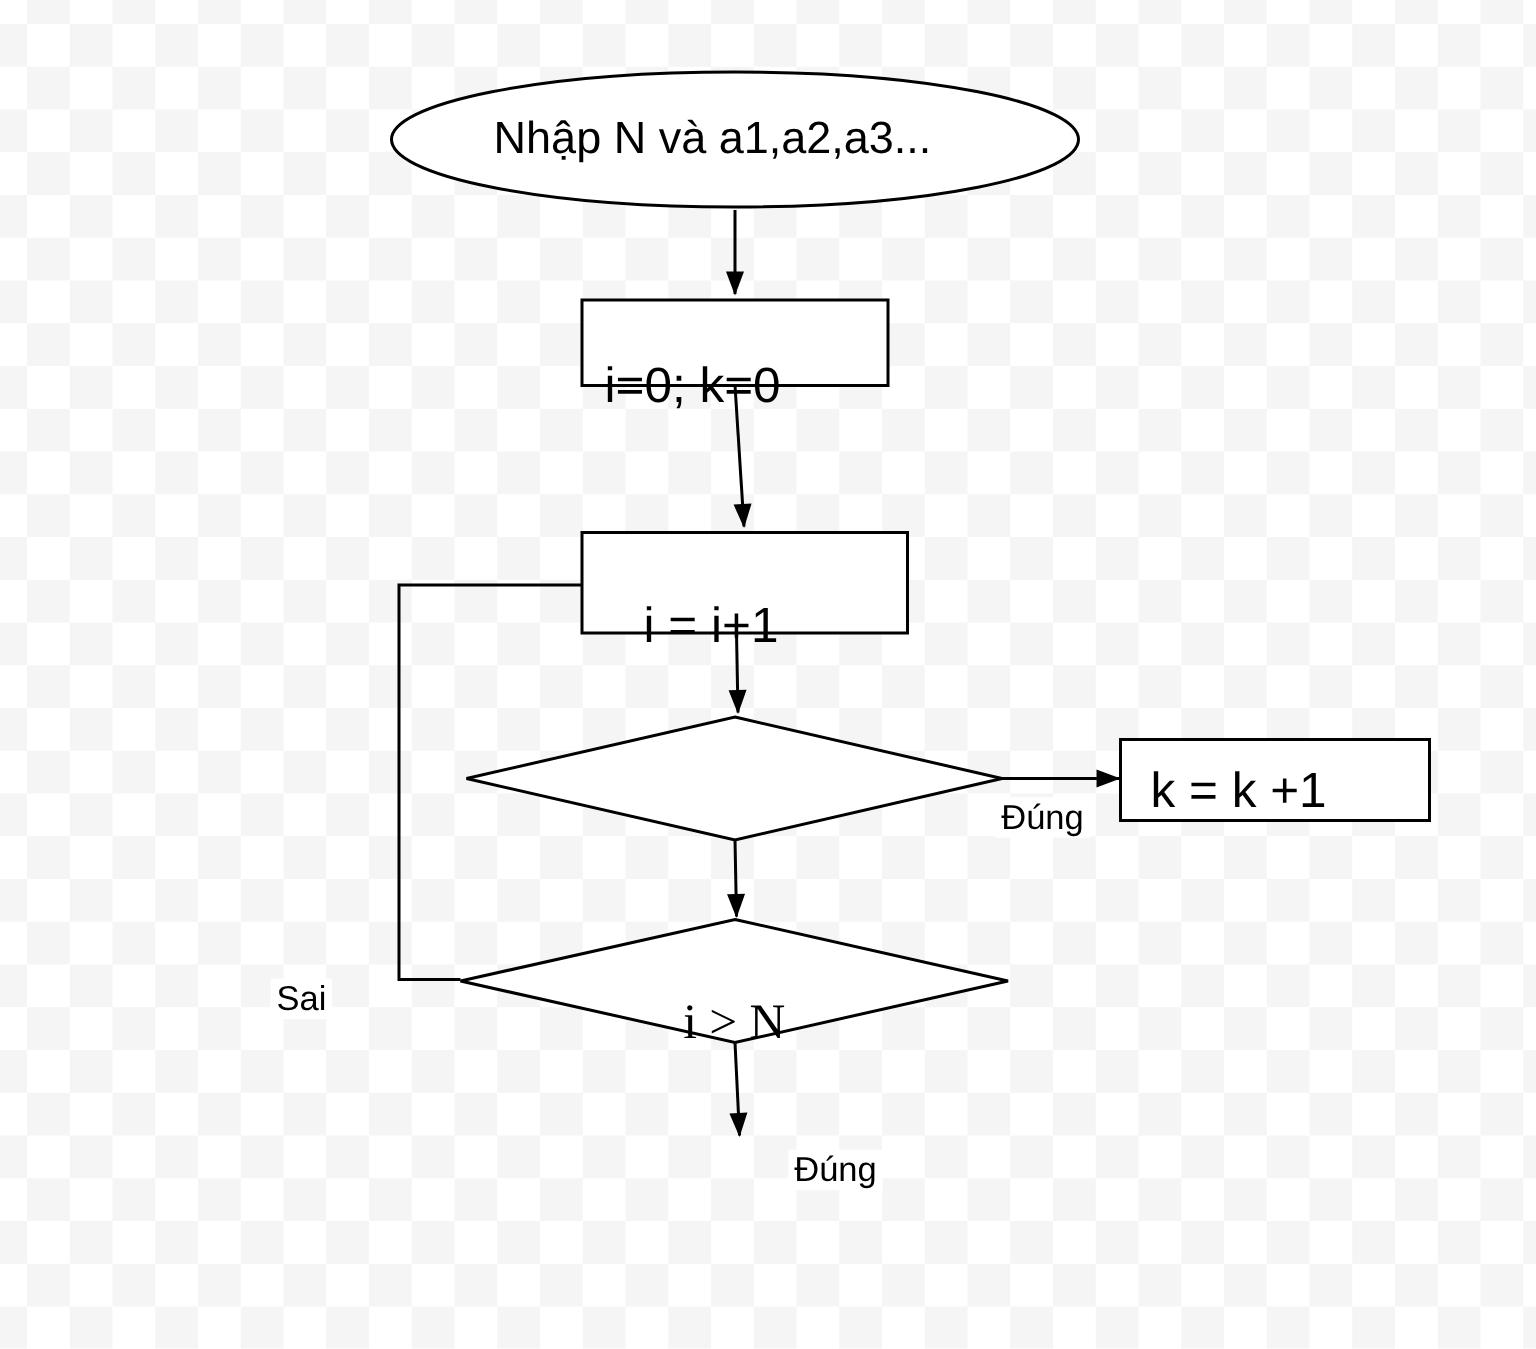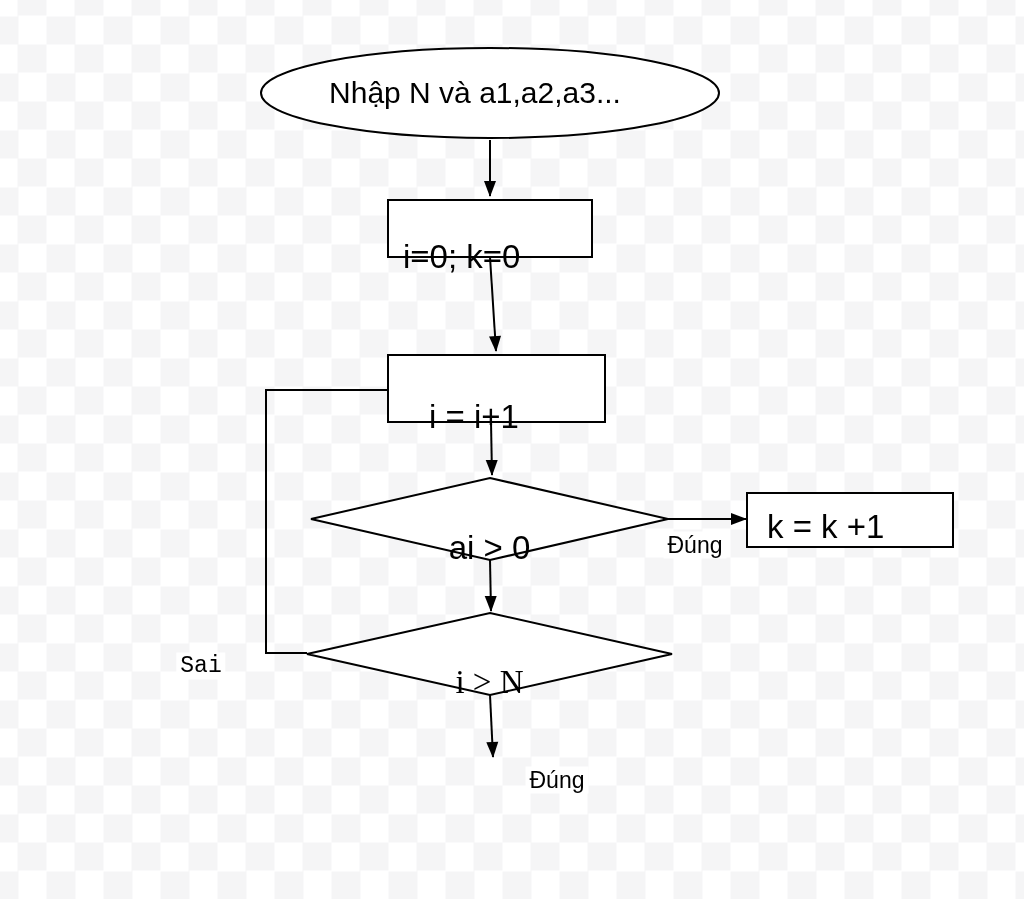--- a/index.html
+++ b/index.html
@@ -31,21 +31,21 @@
   .inci-lbl{left:388px;top:355px;width:172px;height:67px;}
   .dai-lbl{left:311px;top:478px;width:357px;height:82px;}
   .inck-lbl{left:767px;top:476px;height:44px;justify-content:flex-start;}
   .din-lbl{left:307px;top:613px;width:365px;height:82px;font-family:Liberation Serif, serif;}
   .edge-lbl{
     font-size:23px;transform:translate(-50%,-50%);
     background:var(--shape-fill);padding:2px 4px;margin-top:46px;
   }
   .dung1-lbl{left:695px;top:499px;}
   .dung2-lbl{left:557px;top:734px;}
-  .sai-lbl{left:201px;top:620px;font-family:Liberation Mono, monospace;}
+  .sai-lbl{left:201px;top:620px;}
   .end-lbl{
     left:501px;top:790px;transform:translate(-50%,-50%);
     font-size:25px;background:var(--shape-fill);padding:5px 10px;
   }
 </style>
 </head>
 <body>
 
 <div class="canvas">
 
@@ -68,21 +68,20 @@
     <rect x="388" y="200" width="204" height="57" fill="var(--shape-fill)" stroke="var(--stroke)" stroke-width="2"></rect>
     <rect x="388" y="355" width="217" height="67" fill="var(--shape-fill)" stroke="var(--stroke)" stroke-width="2"></rect>
     <rect x="747" y="493" width="206" height="54" fill="var(--shape-fill)" stroke="var(--stroke)" stroke-width="2"></rect>
     <path d="M490,478 L668,519 L490,560 L311,519 Z" fill="var(--shape-fill)" stroke="var(--stroke)" stroke-width="2"></path>
     <path d="M490,613 L672,654 L490,695 L307,654 Z" fill="var(--shape-fill)" stroke="var(--stroke)" stroke-width="2"></path>
   </svg>
 
   <div class="lbl start-lbl">Nhập N và a1,a2,a3...</div>
   <div class="lbl node-lbl init-lbl">i=0; k=0</div>
   <div class="lbl node-lbl inci-lbl">i = i+1</div>
-  <div class="lbl node-lbl dai-lbl">ai &gt; 0</div>
   <div class="lbl node-lbl inck-lbl">k = k +1</div>
   <div class="lbl node-lbl din-lbl">i &gt; N</div>
 
   <div class="lbl edge-lbl dung1-lbl">Đúng</div>
   <div class="lbl edge-lbl dung2-lbl">Đúng</div>
   <div class="lbl edge-lbl sai-lbl">Sai</div>
 
 
 </div>
 

